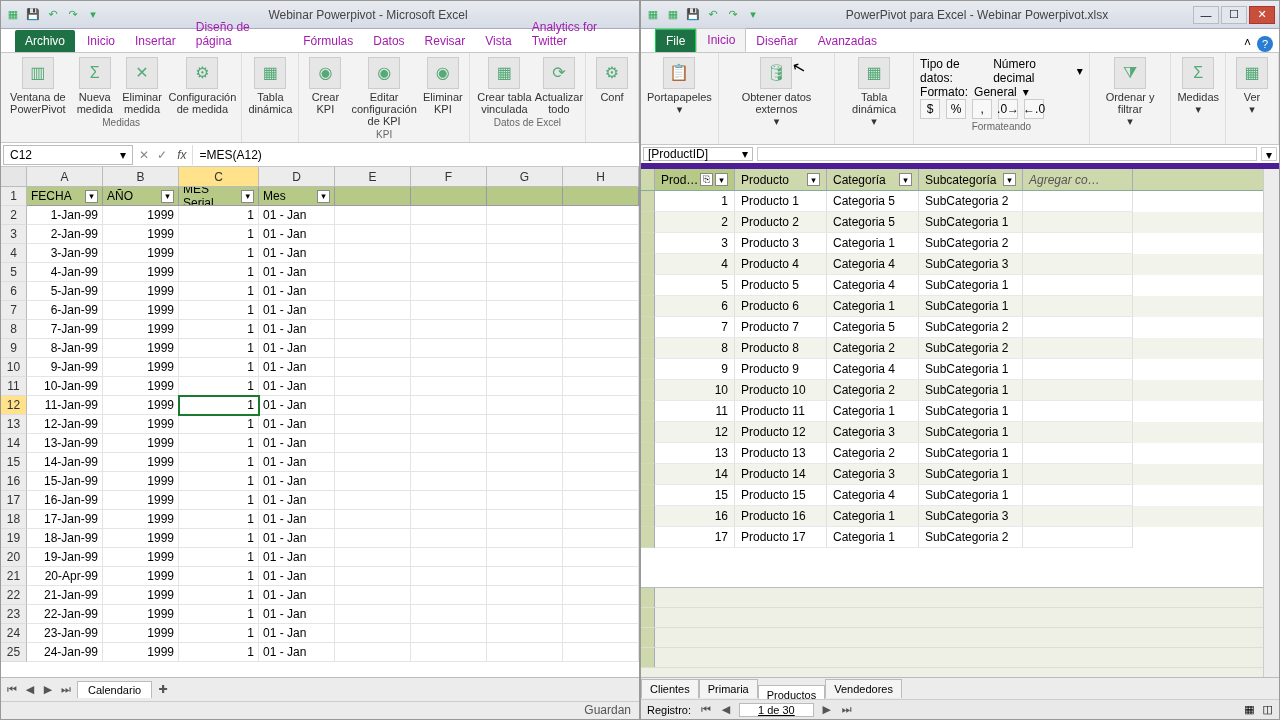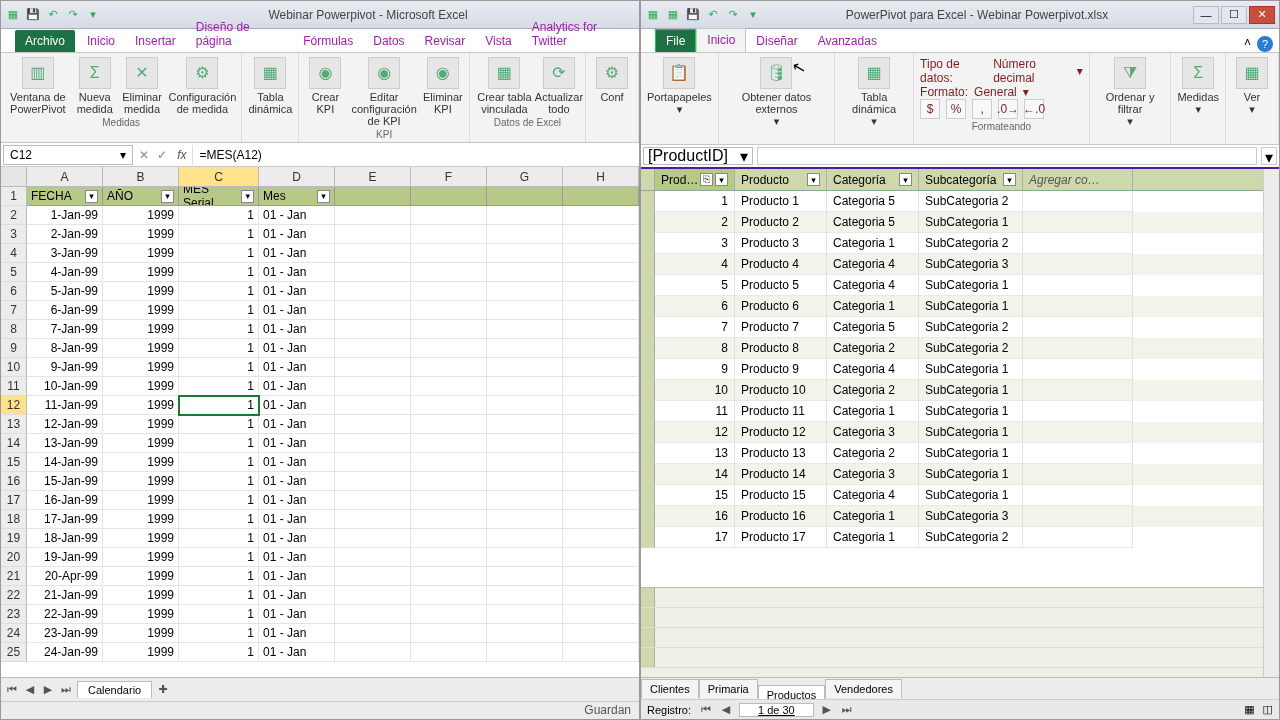--- a/index.html
+++ b/index.html
@@ -57,25 +57,25 @@
 .cell.activecell { outline: 2px solid #197b30; outline-offset:-1px; background:#fff; z-index:2; position:relative; }
 
 
 .sheettabs { height: 24px; background: #ececec; border-top: 1px solid #bbb; display: flex; align-items: center; font-size: 11px; padding: 0 4px; gap:4px; }
 .navbtn { width: 14px; text-align:center; color:#555; }
 .sheettab { background:#fff; border:1px solid #bbb; border-bottom:none; padding:2px 10px; }
 .status { height: 18px; background:#ececec; border-top:1px solid #ccc; font-size:12px; color:#555; text-align:right; padding:1px 8px; }
 
 
 .pp .ribbon { height: 92px; }
-.pp .fmtrow { display:flex; gap:6px; align-items:center; font-size:12px; color:#7f1d1d; }
+.pp .fmtrow { display:flex; gap:6px; align-items:center; font-size:12px; color:#000000; }
 .pp .fmtbtn { width:20px; height:20px; border:1px solid #ccc; background:#f8f8f8; display:flex;align-items:center;justify-content:center; font-size:12px; }
 
 
-.pp .fbar2 { height:24px; display:flex; border-bottom:2px solid #4c1d95; font-size:16px; }
+.pp .fbar2 { height:24px; display:flex; border-bottom:6px solid #4c1d95; font-size:12px; }
 .pp .namebox2 { width:110px; border:1px solid #bbb; margin:2px; padding:0 4px; display:flex; align-items:center; justify-content:space-between; }
 .pp-grid { flex:1; display:flex; flex-direction:column; overflow:hidden; }
 .pp-colhdr { display:flex; height:22px; background:#cdd9ac; border-bottom:1px solid #8a9; font-size:12px; }
 .pp-colhdr .ph { border-right:1px solid #aab; padding:0 6px; display:flex; align-items:center; justify-content:space-between; }
 .pp-colhdr .ph.sel { background:#b6c987; }
 .pp-colhdr .ph .drop, .pp-row .ph .drop { font-size:9px; background:#fff; border:1px solid #888; width:13px; height:13px; display:flex;align-items:center;justify-content:center; }
 .pp-rows { flex:1; overflow:auto; }
 .pp-row { display:flex; height:21px; font-size:12px; }
 .pp-row .rsel { width:14px; background:#cdd9ac; border-right:1px solid #aab; border-bottom:1px solid #cdb; }
 .pp-row .pc { border-right:1px solid #e0e0e0; border-bottom:1px solid #e8e8e8; padding:0 6px; display:flex; align-items:center; }

